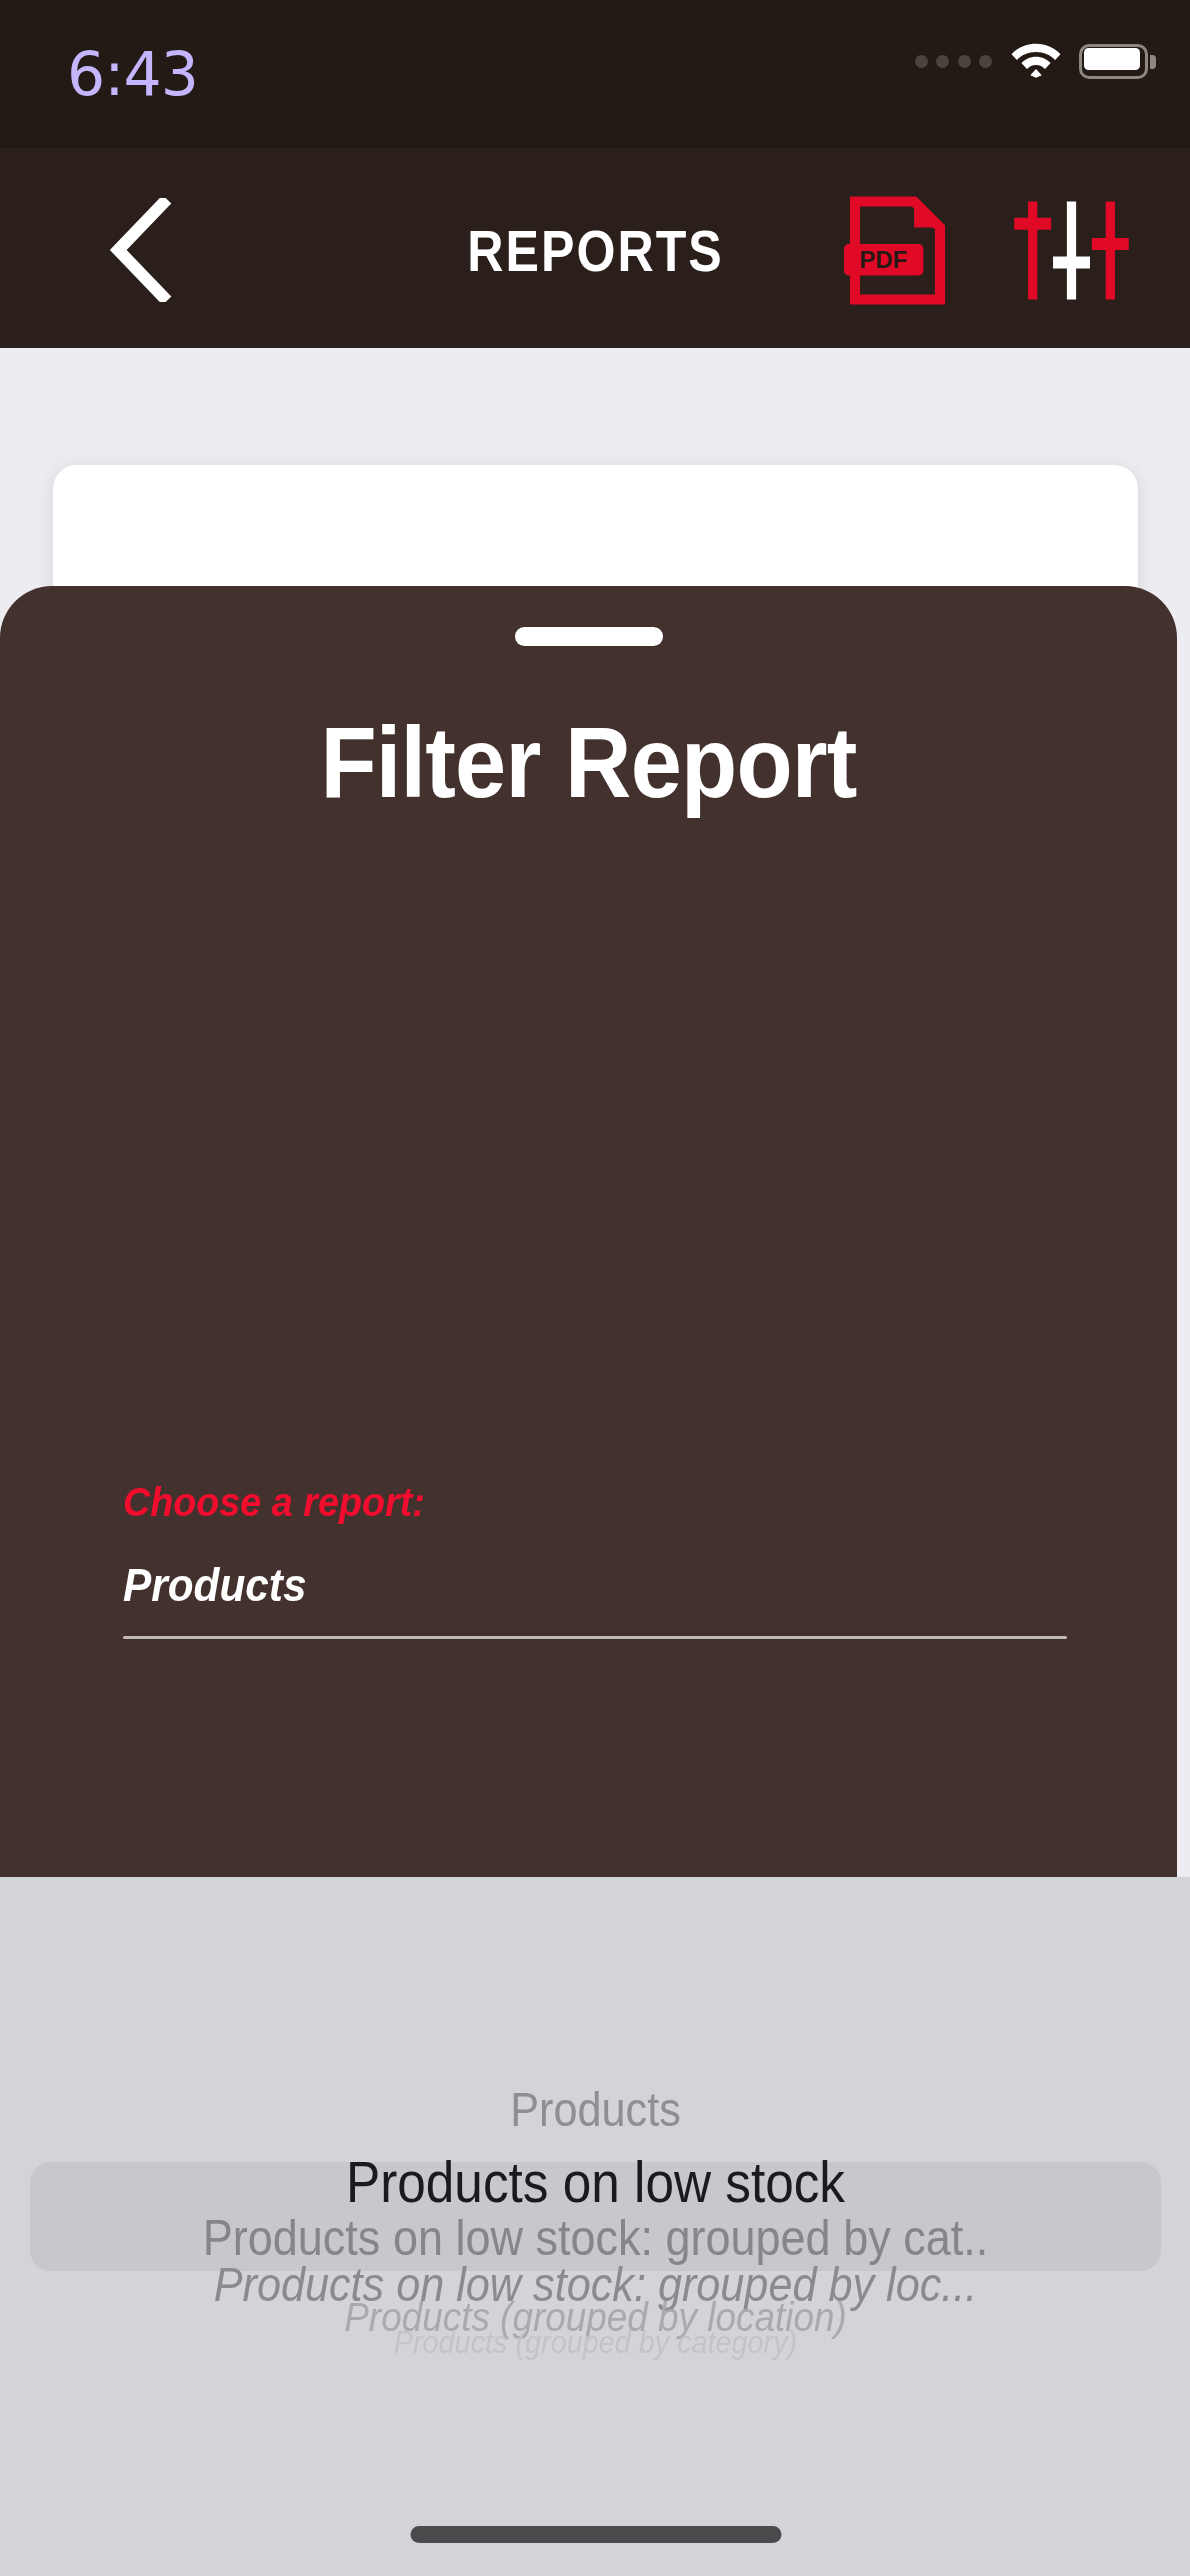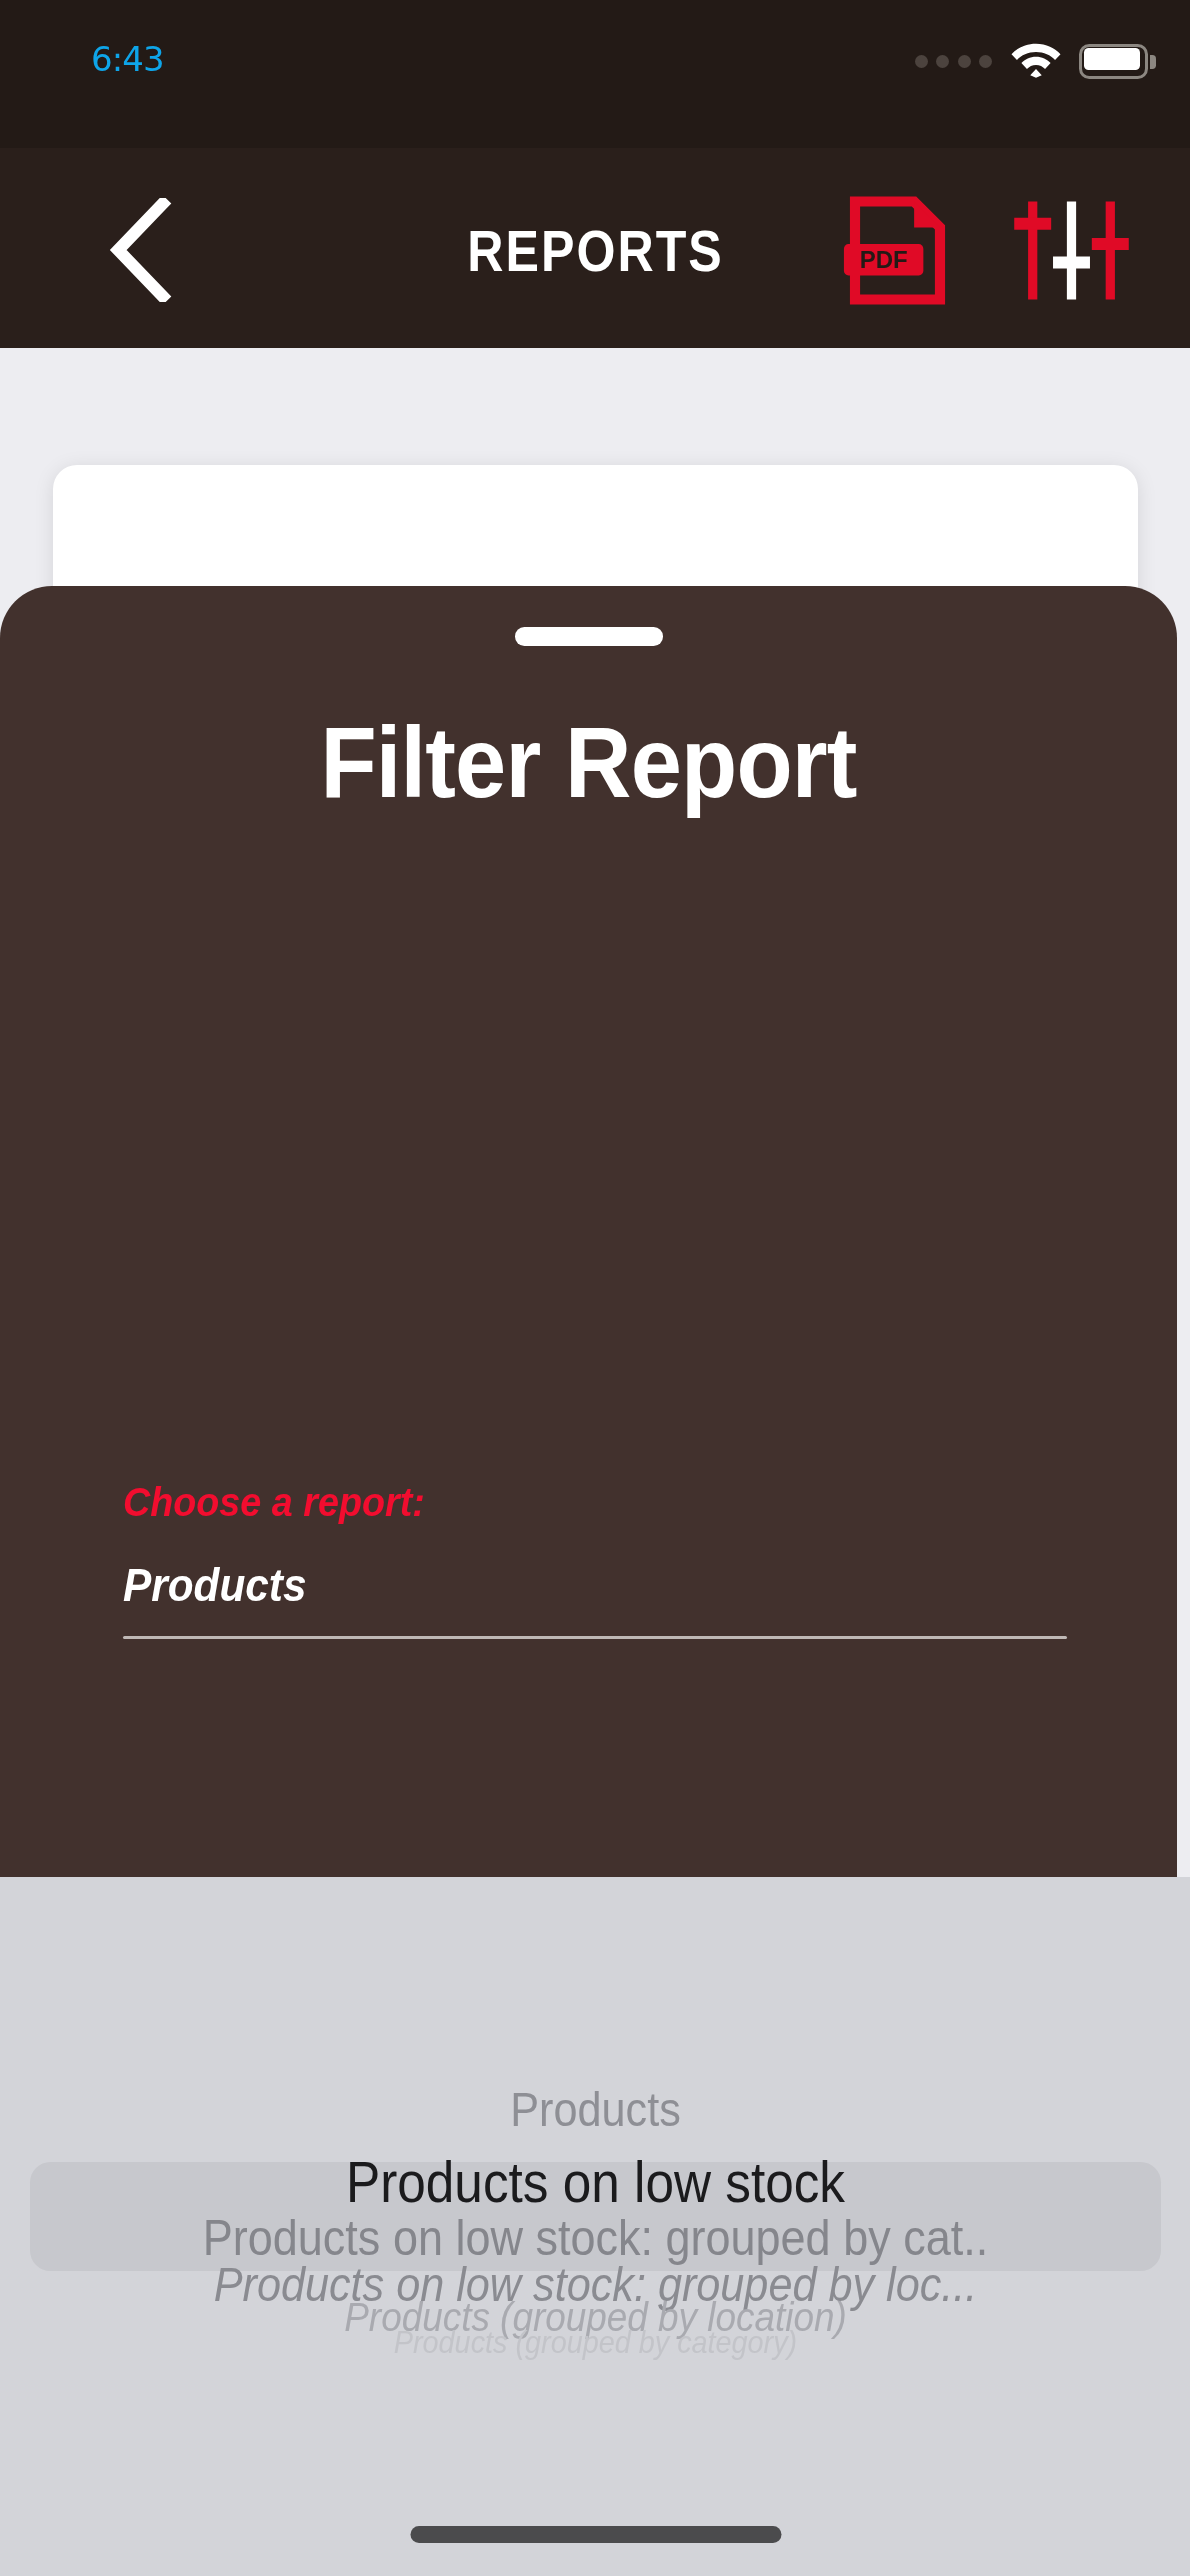--- a/index.html
+++ b/index.html
@@ -14,22 +14,22 @@
   
   #page-bg{ position:absolute; inset:0; background:#EDEDF1; }
 
   
   #statusbar{
     position:absolute; top:0; left:0; width:1191px; height:148px;
     background:#231A16;
   }
   #clock{
     position:absolute; left:67px; top:39px;
-    color:#0ea5e9; font-size:34px; font-weight:400;
-    font-family:"DejaVu Sans", sans-serif; letter-spacing:-0.9px;margin-left:24px;
+    color:#c4b5fd; font-size:60px; font-weight:400;
+    font-family:"DejaVu Sans", sans-serif; letter-spacing:-0.9px;
   }
   #status-right{
     position:absolute; right:43px; top:41px;
     display:flex; align-items:center; gap:18.5px;
   }
   .sig-dots{ display:flex; gap:8.3px; align-items:center; }
   .sig-dots i{ display:block; width:13px; height:13px; border-radius:50%; background:#4C433E; }
   .wifi-ic{ display:block; }
   .batt{ position:relative; width:69px; height:35px; }
   .batt .shell{

